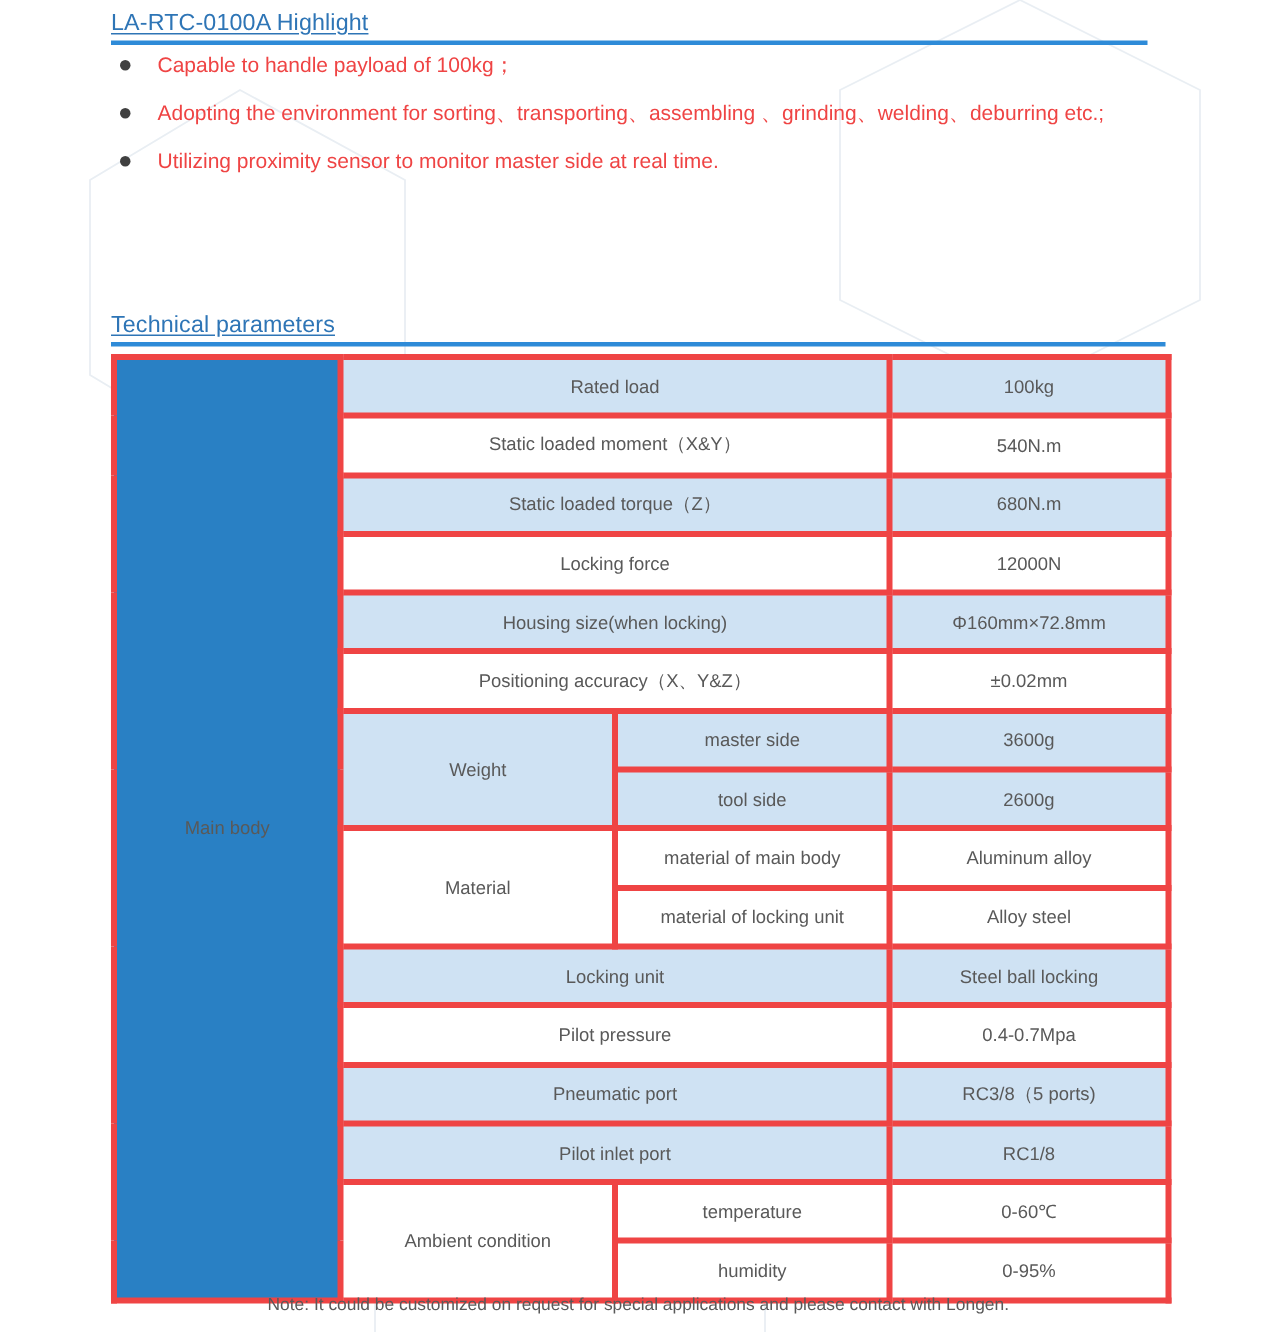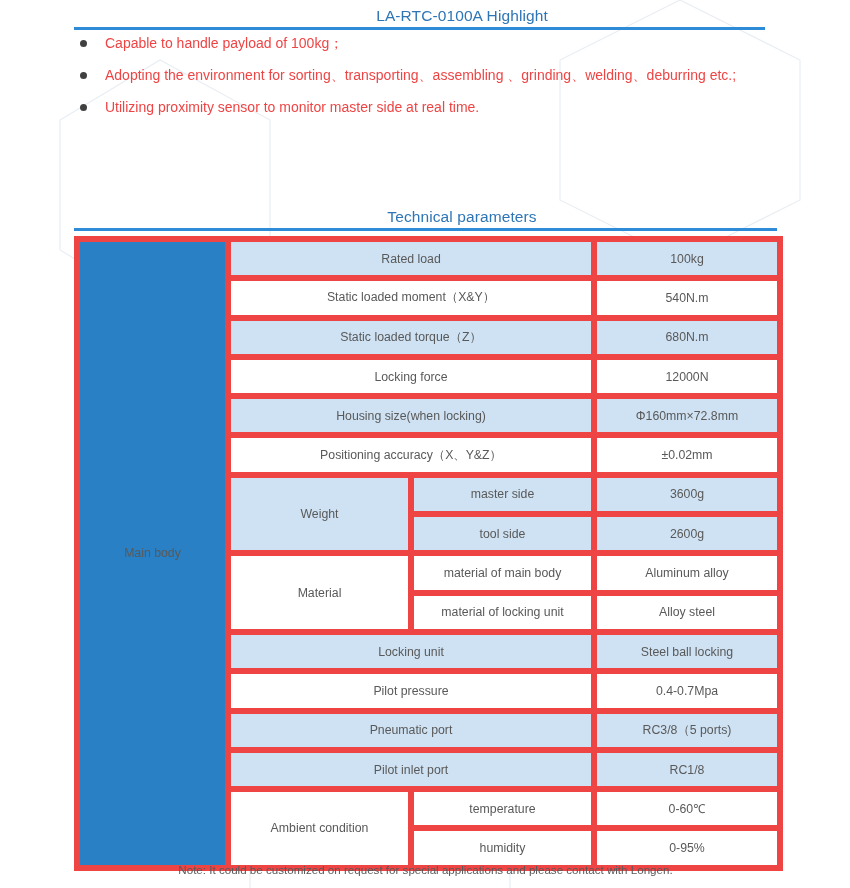--- a/index.html
+++ b/index.html
@@ -30,22 +30,22 @@
   }
 
   
   .heading-block { padding: 0 0 0 74px; }
   .heading {
     color: #2e75b6;
     font-size: 15.5px;
     line-height: 19px;
     letter-spacing: 0.1px;
     white-space: nowrap;
+    text-decoration: underline;
     text-underline-offset: 2px;
-    text-align: center;
   }
   .heading-rule {
     height: 2.5px;
     background: #2e8bd8;
     margin-top: 2px;
   }
   #highlight-heading-wrap { position: absolute; left: 0; top: 6px; width: 850px; }
   #highlight-heading-wrap .heading-rule { width: 691px; }
   #tech-heading-wrap { position: absolute; left: 0; top: 207px; width: 850px; }
   #tech-heading-wrap .heading-rule { width: 703px; }
@@ -84,21 +84,21 @@
     left: 74px;
     top: 236px;
     width: 703px;
   }
   table.spec {
     border-collapse: collapse;
     width: 703px;
     table-layout: fixed;
   }
   table.spec td {
-    border: 6px solid #ef4444;
+    border: 4px solid #ef4444;
     font-size: 12.3px;
     color: #595959;
     text-align: center;
     vertical-align: middle;
     padding: 0 4px;
   }
   td.mainbody {
     background: #2980c4;
     color: #ffffff;
     font-size: 13.5px;

